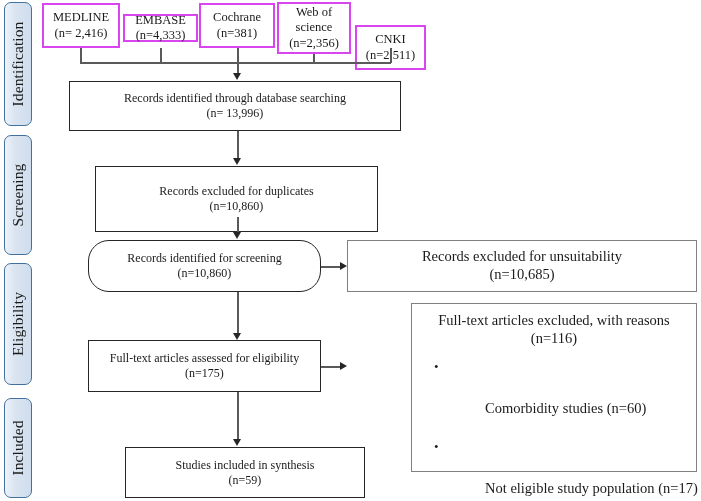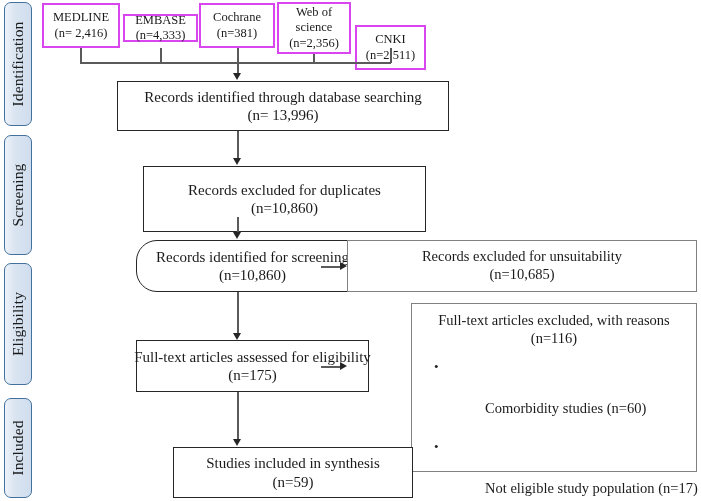--- a/index.html
+++ b/index.html
@@ -56,22 +56,21 @@
   .box .line { display: block; white-space: nowrap; }
 
   
   .src {
     border: 2px solid #d946ef;
     font-size: 12.5px;
   }
   
   .flow {
     border: 1.5px solid #262626;
-    font-size: 15px;
-    margin-left: 48px;
+    font-size: 12px;
   }
   
   .side {
     border: 1.5px solid #808080;
     font-size: 14.5px;
   }
 
   
   .vline {
     position: absolute;

